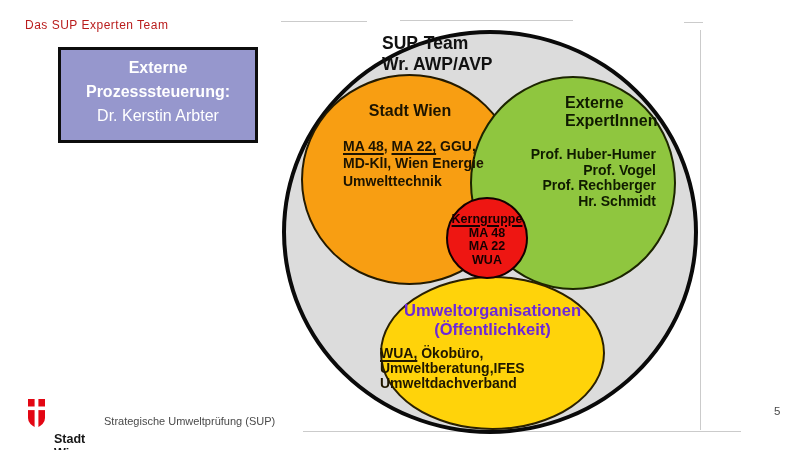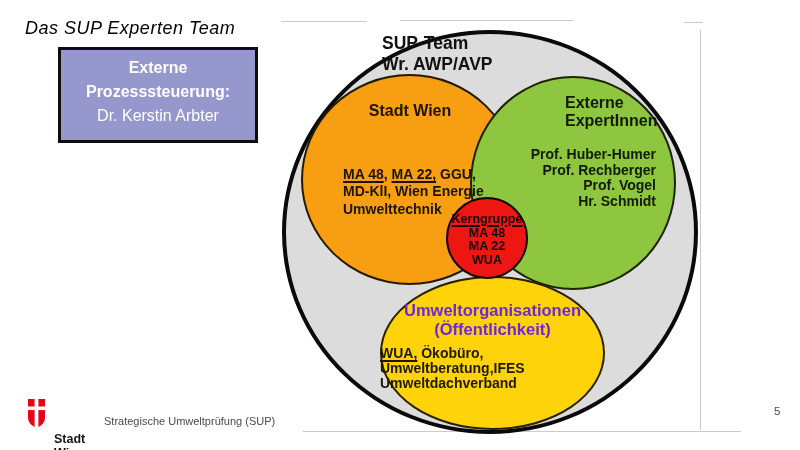--- a/index.html
+++ b/index.html
@@ -6,23 +6,22 @@
   body{
     width:800px;height:450px;position:relative;overflow:hidden;
     background:#ffffff;
     font-family:"Liberation Sans","DejaVu Sans",sans-serif;
     -webkit-font-smoothing:antialiased;
   }
   .abs{position:absolute;}
 
   
   .slide-title{
-    left:25px;top:18px;font-size:18px;letter-spacing:.5px;color:#000000;
+    left:25px;top:18px;font-size:12px;letter-spacing:.5px;color:#b91c1c;
     font-weight:400;
-    font-style:italic;
   }
   .process-box{
     left:58px;top:47px;width:194px;height:84px;
     background:#9697CD;border:3px solid #0d0d0d;
     text-align:center;color:#ffffff;padding-top:6px;
   }
   .process-box .l1,.process-box .l2{font-size:16px;font-weight:700;line-height:24px;}
   .process-box .l3{font-size:16px;font-weight:400;line-height:24px;}
 
   
@@ -48,21 +47,21 @@
   }
   .red-circle{
     left:446px;top:197px;width:82px;height:82px;
     background:#EE1612;border:2px solid #120000;z-index:5;
   }
 
   
   .vtext{z-index:6;color:#141200;font-weight:700;}
   .outer-title{left:382px;top:33px;width:216px;text-align:left;font-size:17.5px;line-height:21px;color:#111111;}
   .orange-title{left:310px;top:102px;width:200px;text-align:center;font-size:16px;color:#1d1400;}
-  .orange-list{left:343px;top:138px;font-size:14px;line-height:17.3px;text-align:left;color:#1d1400;margin-top:28px;}
+  .orange-list{left:343px;top:138px;font-size:14px;line-height:17.3px;text-align:left;color:#1d1400;}
   .green-title{left:565px;top:94px;font-size:16px;line-height:18px;text-align:left;color:#101b00;}
   .green-names{left:500px;top:147px;width:156px;text-align:right;font-size:14px;line-height:15.7px;color:#101b00;}
   .red-text{left:436px;top:213px;width:102px;text-align:center;font-size:12.5px;line-height:13.5px;color:#160000;}
   .yellow-title{left:380px;top:301px;width:225px;text-align:center;font-size:16.5px;line-height:18.6px;color:#6d28d9;}
   .yellow-list{left:380px;top:346px;width:225px;text-align:left;font-size:14px;line-height:15.2px;color:#201800;}
   .u{text-decoration:underline;text-decoration-thickness:2px;text-underline-offset:2px;}
 
   
   .logo-icon{left:28px;top:399px;width:17px;height:29px;}
   .logo-text{left:54px;top:401px;font-size:12.5px;font-weight:700;line-height:13.5px;color:#161616;margin-top:32px;}
@@ -103,22 +102,22 @@
   <div>MD-KlI, Wien Energie</div>
   <div>Umwelttechnik</div>
 </div>
 
 <div class="abs vtext green-title">
   <div>Externe</div>
   <div>ExpertInnen</div>
 </div>
 <div class="abs vtext green-names">
   <div>Prof. Huber-Humer</div>
+  <div>Prof. Vogel</div>
   <div>Prof. Rechberger</div>
-  <div>Prof. Vogel</div>
   <div>Hr. Schmidt</div>
 </div>
 
 <div class="abs vtext red-text">
   <div class="u">Kerngruppe</div>
   <div>MA 48</div>
   <div>MA 22</div>
   <div>WUA</div>
 </div>
 

